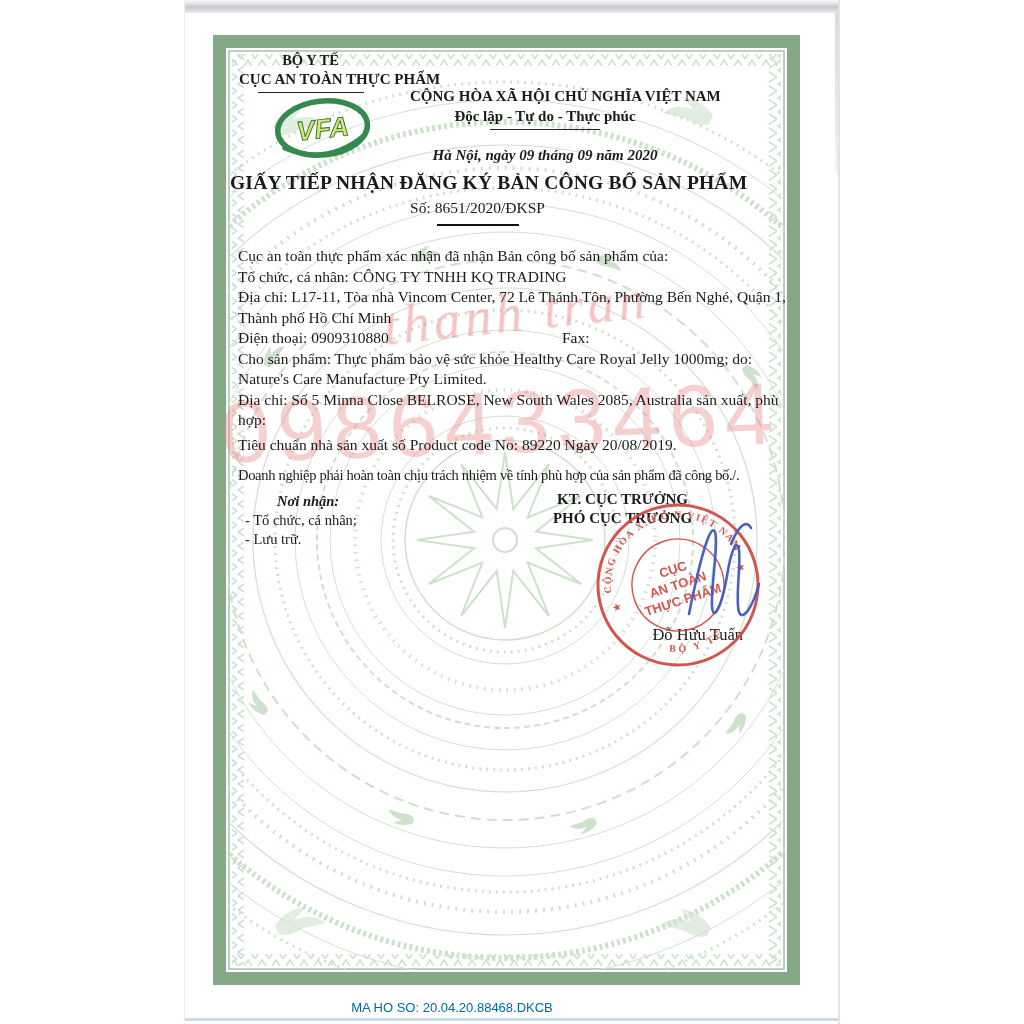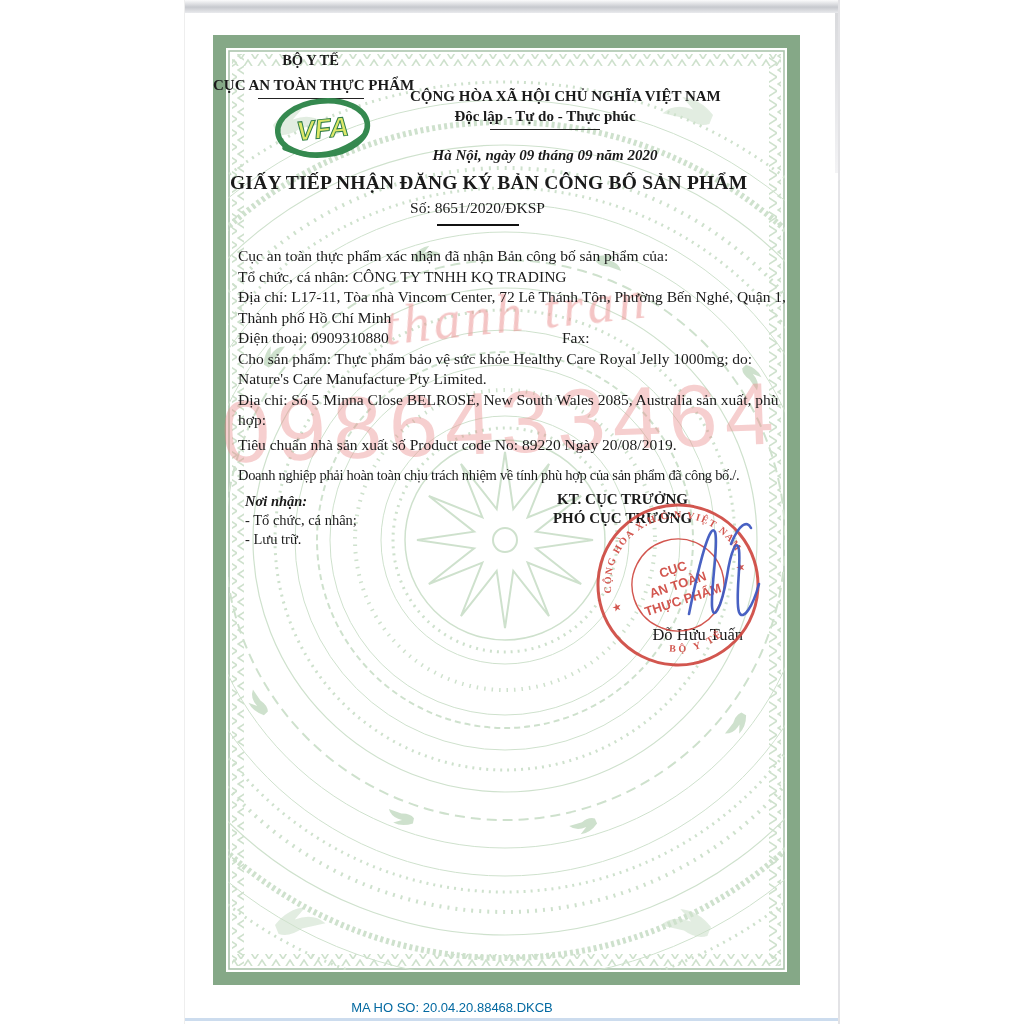--- a/index.html
+++ b/index.html
@@ -11,21 +11,21 @@
         background:linear-gradient(#fbfbfc,#c7c9ce 55%,#e9eaed);}
   .page-edge-right{position:absolute;right:0;top:13px;width:3px;height:160px;
         background:linear-gradient(#d9dadd,#f3f3f5);}
   .frame{position:absolute;left:28px;top:35px;width:587px;height:950px;
         border:13px solid #85a887;box-sizing:border-box;background:transparent;}
   .wm-svg{position:absolute;left:28px;top:35px;width:587px;height:950px;z-index:1;pointer-events:none;}
   .content{position:absolute;left:0;top:0;width:653px;height:1024px;z-index:3;}
 
   .hdr-left{position:absolute;left:28px;top:52px;width:195px;text-align:center;font-weight:bold;}
   .hdr-left .l1{font-size:14.5px;}
-  .hdr-left .l2{font-size:15px;margin-top:8px;white-space:nowrap;}
+  .hdr-left .l2{font-size:15px;margin-top:2px;white-space:nowrap;padding-left:26px;}
   .rule{height:0;border-top:1.4px solid #222;}
   .rule-left{width:106px;margin:4px auto 0;}
   .hdr-right{position:absolute;left:225px;top:56px;width:270px;text-align:center;margin-top:32px;}
   .hdr-right .l1{font-size:15px;font-weight:bold;white-space:nowrap;}
   .hdr-right .l2{font-size:15px;font-weight:bold;margin-top:3px;}
   .rule-right{width:110px;margin:4px auto 0;}
   .dateline{margin-top:17px;font-size:15px;font-weight:bold;font-style:italic;white-space:nowrap;}
 
   .vfa{position:absolute;left:82px;top:92px;width:112px;height:80px;}
 
@@ -35,21 +35,21 @@
   .rule-num{width:82px;margin:7px auto 0;border-top:2px solid #111;}
 
   .body{position:absolute;left:53px;top:246px;width:550px;font-size:15.5px;line-height:20.5px;}
   .body p{margin:0;}
   .phone-row{position:relative;height:20.5px;}
   .phone-row .fax{position:absolute;left:283px;top:0;margin-left:41px;}
   .body .gap-t4{margin-top:4px;}
   .body .tight{font-size:14.5px;letter-spacing:-0.3px;white-space:nowrap;margin-top:10px;}
 
   .recipients{position:absolute;left:60px;top:492px;font-size:14.5px;line-height:19px;}
-  .recipients .head{font-weight:bold;font-style:italic;}
+  .recipients .head{font-weight:bold;font-style:italic;margin-left:32px;}
   .kt{position:absolute;left:330px;top:490px;width:215px;text-align:center;font-weight:bold;font-size:15px;line-height:19px;}
   .signer{position:absolute;left:393px;top:625px;width:165px;text-align:right;font-weight:normal;font-size:16.5px;}
 
   .stamp{position:absolute;left:405px;top:497px;width:176px;height:176px;z-index:4;}
   .sig{position:absolute;left:496px;top:514px;width:85px;height:118px;z-index:5;}
 
   .wm-pink{position:absolute;z-index:2;pointer-events:none;font-family:"Liberation Serif",serif;}
   .wm-name{left:198px;top:282px;font-size:54px;font-style:italic;color:rgba(235,150,150,.55);
            transform:rotate(-6deg);letter-spacing:4px;}
   .wm-phone{left:36px;top:372px;font-size:88px;color:rgba(233,140,140,.42);

